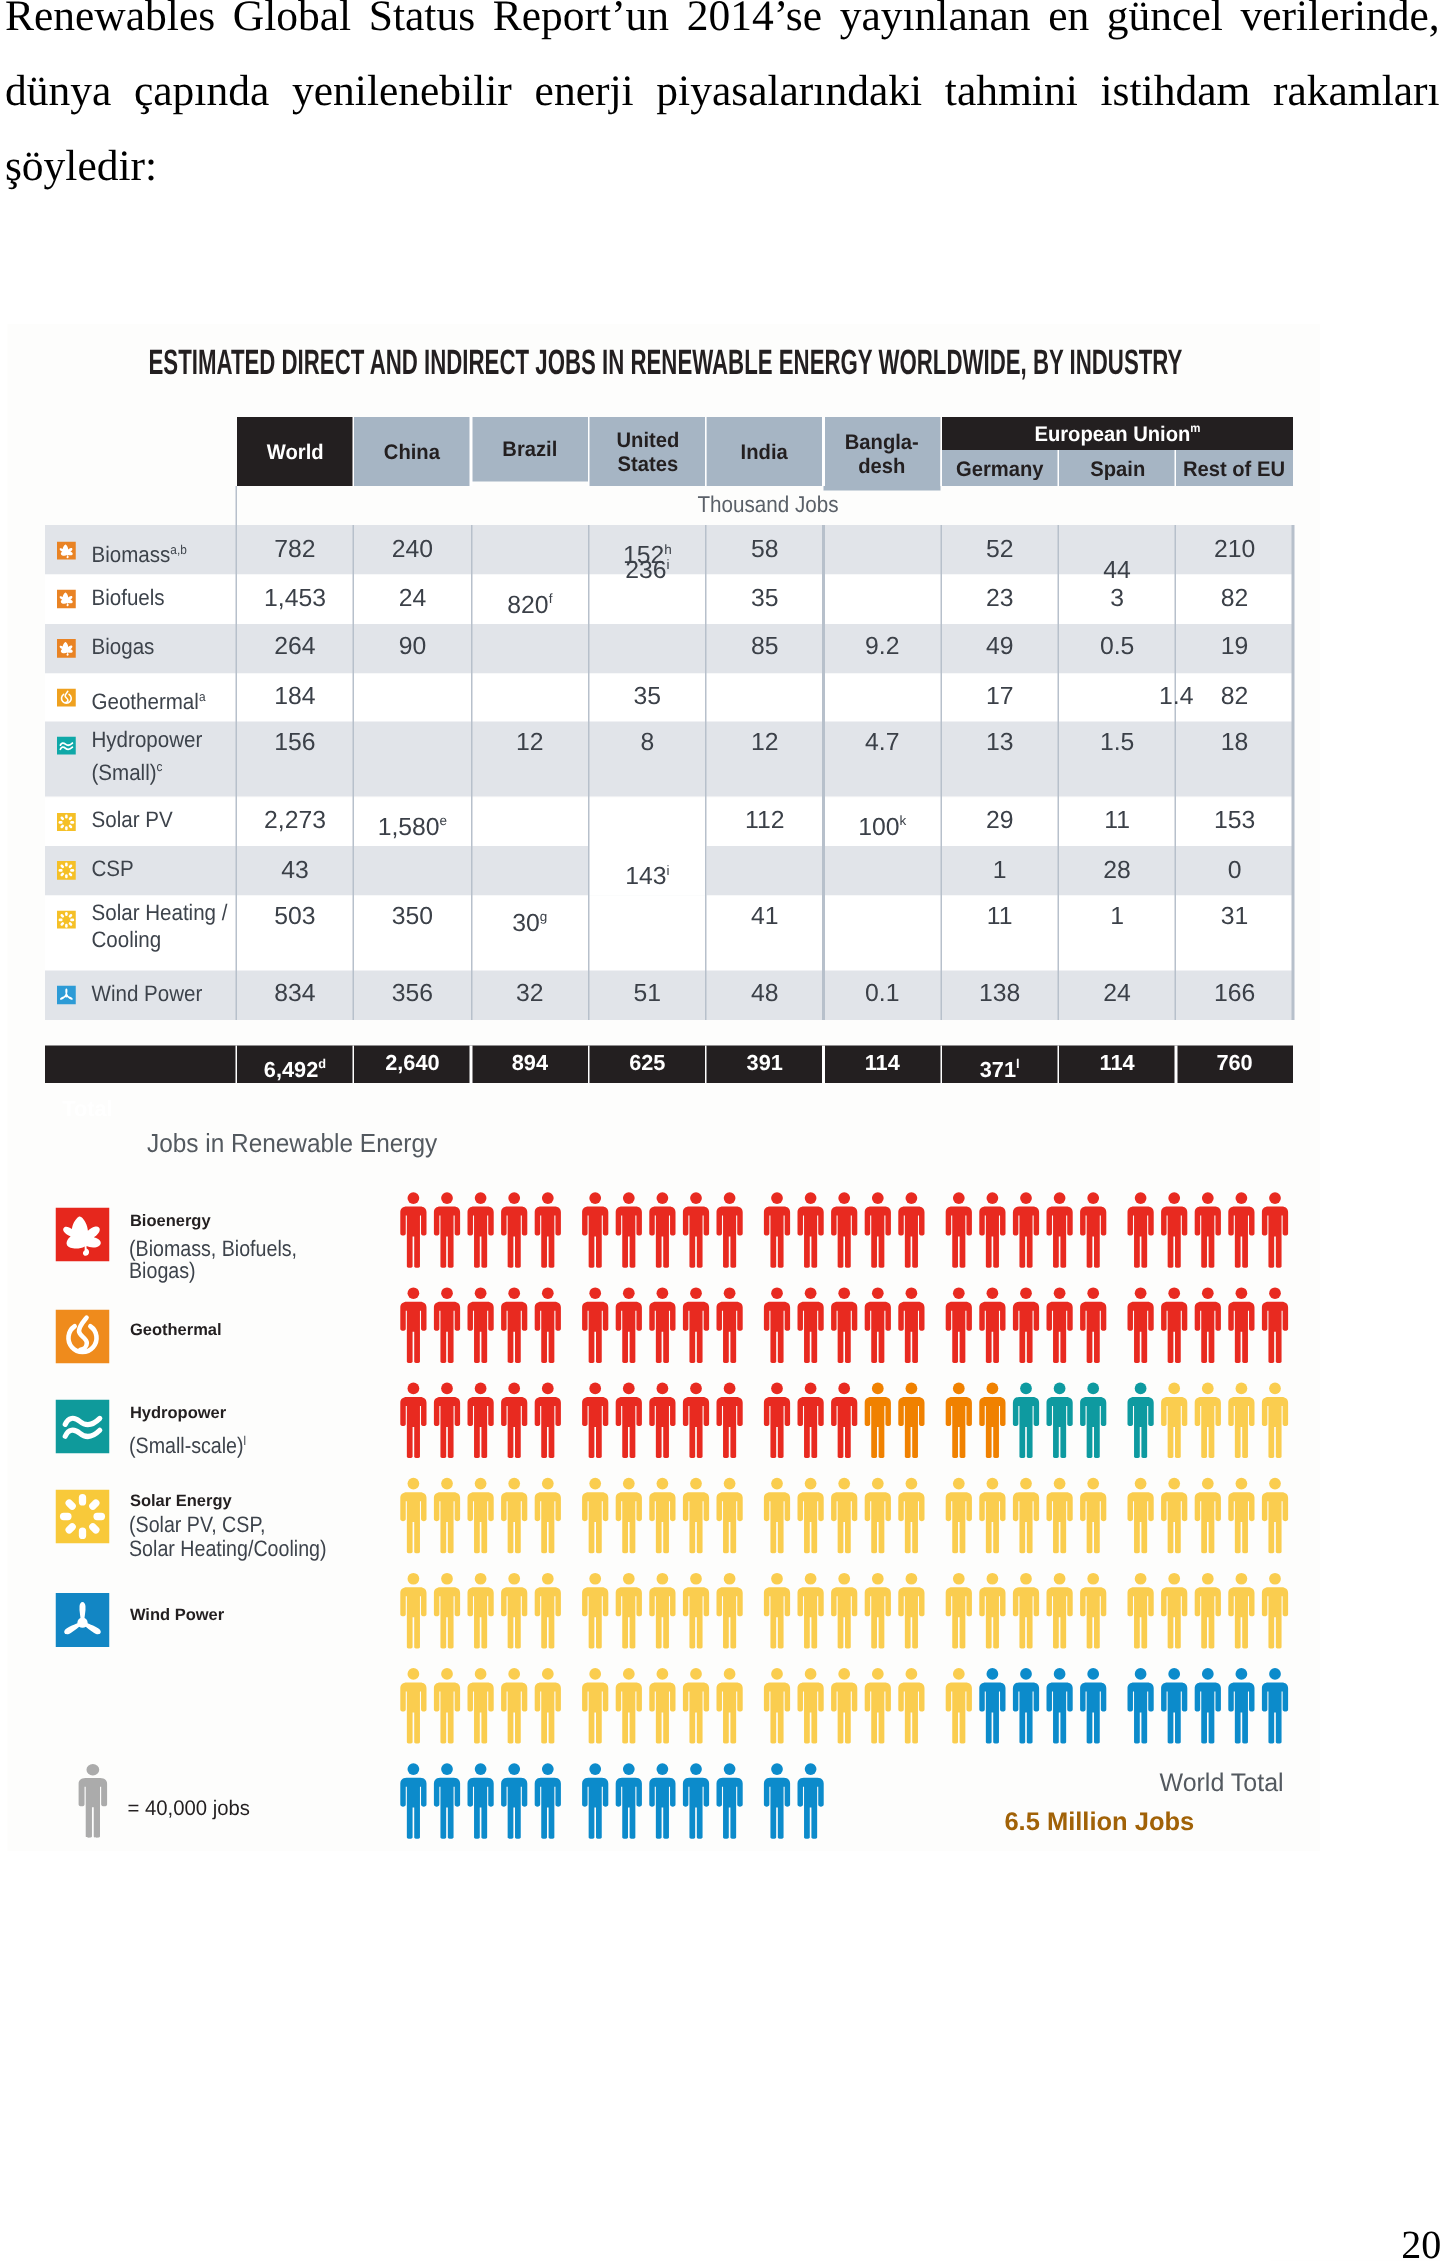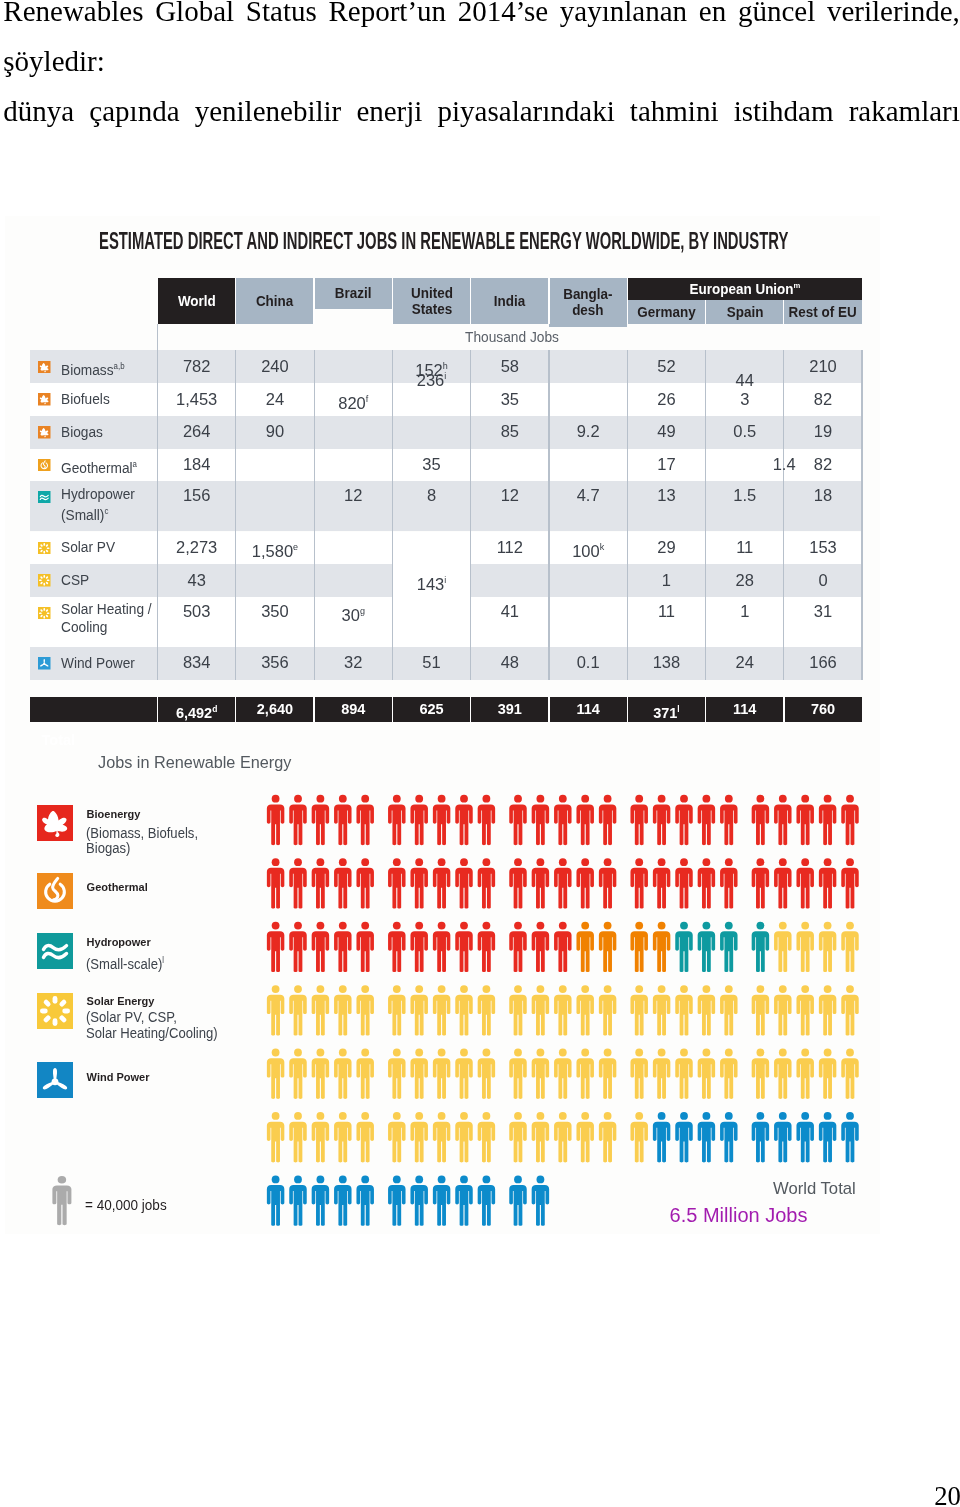--- a/index.html
+++ b/index.html
@@ -83,48 +83,48 @@
   .legsub sup{font-size:8.6px;vertical-align:super;}
 
   .keyfig{position:absolute;left:51.7px;top:1175.5px;width:20px;height:51px;}
   .keytext{position:absolute;left:84.8px;top:1196.8px;font-family:"Liberation Sans",sans-serif;
            font-size:14px;line-height:16px;color:#231f20;white-space:nowrap;
            transform:scaleX(0.967);transform-origin:left top;}
 
   .wt-label{position:absolute;font-family:"Liberation Sans",sans-serif;font-size:17px;
             line-height:19px;color:#53595f;left:773px;top:1179.2px;white-space:nowrap;
             transform:scaleX(0.98);transform-origin:left top;}
-  .wt-value{position:absolute;font-family:"Liberation Sans",sans-serif;font-weight:normal;
-            font-size:20px;line-height:28px;color:#a21caf;left:669.6px;top:1200.7px;
+  .wt-value{position:absolute;font-family:"Liberation Sans",sans-serif;font-weight:bold;
+            font-size:17px;line-height:28px;color:#a16207;left:669.6px;top:1200.7px;
             white-space:nowrap;}
 
   #people{position:absolute;left:0;top:0;width:960px;height:1507px;pointer-events:none;}
 </style>
 </head>
 <body>
 
 <div class="page">
 
   <div class="para">
     <span class="ln j">Renewables Global Status Report’un 2014’se yayınlanan en güncel verilerinde,</span>
+    <span class="ln j">dünya çapında yenilenebilir enerji piyasalarındaki tahmini istihdam rakamları</span>
     <span class="ln">şöyledir:</span>
-    <span class="ln j">dünya çapında yenilenebilir enerji piyasalarındaki tahmini istihdam rakamları</span>
   </div>
 
   <div class="info">
     <div class="panel"></div>
     <div class="ititle">ESTIMATED DIRECT AND INDIRECT JOBS IN RENEWABLE ENERGY WORLDWIDE, BY INDUSTRY</div>
     <div id="tablehost">
         <div class="hcell dark" style="left:157.5px;width:78.3px;top:277.6px;height:46.8px">
           <span>World</span>
         </div>
         <div class="hcell" style="left:235.8px;width:78.3px;top:277.6px;height:46.8px">
           <span>China</span>
         </div>
-        <div class="hcell" style="left:314.1px;width:78.3px;top:277.6px;height:31px">
+        <div class="hcell" style="left:314.1px;width:78.3px;top:277.6px;height:43px">
           <span>Brazil</span>
         </div>
         <div class="hcell" style="left:392.4px;width:78.3px;top:277.6px;height:46.8px">
           <span>United<br>States</span>
         </div>
         <div class="hcell" style="left:470.7px;width:78.3px;top:277.6px;height:46.8px">
           <span>India</span>
         </div>
         <div class="hcell" style="left:549px;width:78.3px;top:277.6px;height:49px">
           <span>Bangla-<br>desh</span>
@@ -190,21 +190,21 @@
             <rect x="0" y="0" width="100" height="100" fill="#E98324"></rect>
             <path fill="#fff" d="M43 17 C36 22 31 31.5 30.5 40  C26 36.5 20 34.5 16.5 36.5 C13.5 38.2 13.5 42 16 45.5 C18.5 49 23 52 28 53.5 C23 57 20 62.5 20.5 67 C21 71.5 25.5 74.5 32.5 75.5 C40 76.6 49 75.2 54 72 L54 79 C51 81 50 84.5 51.5 87 C53 89.6 57 90 59.8 87.8 C62.8 85.4 63 80.8 60.3 77.8 C59.5 76.9 58.5 76.2 57.5 75.8 L57.5 71.5 C62.5 74 71 74.8 77 73 C82.5 71.3 85 67.5 83.5 63.5 C82 59.6 77 56.2 71 55 C77 51.5 81.5 46 82 41.5 C82.5 37.2 79 34.5 74 35.2 C69.5 35.8 64 38.8 60 43 C59 32 54 22.5 47.5 17.5 C46 16.4 44.2 16.2 43 17 Z"></path>
           </svg>
         </div>
         <div class="rlabel" style="left:61.3px;top:390.775px">Biofuels</div>
         <div class="cell" style="left:157.5px;top:389.525px;width:78.3px">1,453</div>
         <div class="cell" style="left:235.8px;top:389.525px;width:78.3px">24</div>
         <div class="cell" style="left:314.1px;top:389.525px;width:78.3px">820<sup>f</sup></div>
         <div class="cell" style="left:392.4px;top:367px;width:78.3px">236<sup>i</sup></div>
         <div class="cell" style="left:470.7px;top:389.525px;width:78.3px">35</div>
-        <div class="cell" style="left:627.3px;top:389.525px;width:78.3px">26</div>
+        <div class="cell" style="left:627.3px;top:389.525px;width:78.3px">23</div>
         <div class="cell" style="left:705.6px;top:389.525px;width:78.3px">3</div>
         <div class="cell" style="left:783.9px;top:389.525px;width:78.3px">82</div>
         <div class="sicon" style="left:38.2px;top:426.025px">
           <svg viewBox="0 0 100 100" width="12.5" height="12.5">
             <rect x="0" y="0" width="100" height="100" fill="#E98324"></rect>
             <path fill="#fff" d="M43 17 C36 22 31 31.5 30.5 40  C26 36.5 20 34.5 16.5 36.5 C13.5 38.2 13.5 42 16 45.5 C18.5 49 23 52 28 53.5 C23 57 20 62.5 20.5 67 C21 71.5 25.5 74.5 32.5 75.5 C40 76.6 49 75.2 54 72 L54 79 C51 81 50 84.5 51.5 87 C53 89.6 57 90 59.8 87.8 C62.8 85.4 63 80.8 60.3 77.8 C59.5 76.9 58.5 76.2 57.5 75.8 L57.5 71.5 C62.5 74 71 74.8 77 73 C82.5 71.3 85 67.5 83.5 63.5 C82 59.6 77 56.2 71 55 C77 51.5 81.5 46 82 41.5 C82.5 37.2 79 34.5 74 35.2 C69.5 35.8 64 38.8 60 43 C59 32 54 22.5 47.5 17.5 C46 16.4 44.2 16.2 43 17 Z"></path>
           </svg>
         </div>
         <div class="rlabel" style="left:61.3px;top:423.525px">Biogas</div>
         <div class="cell" style="left:157.5px;top:422.275px;width:78.3px">264</div>

